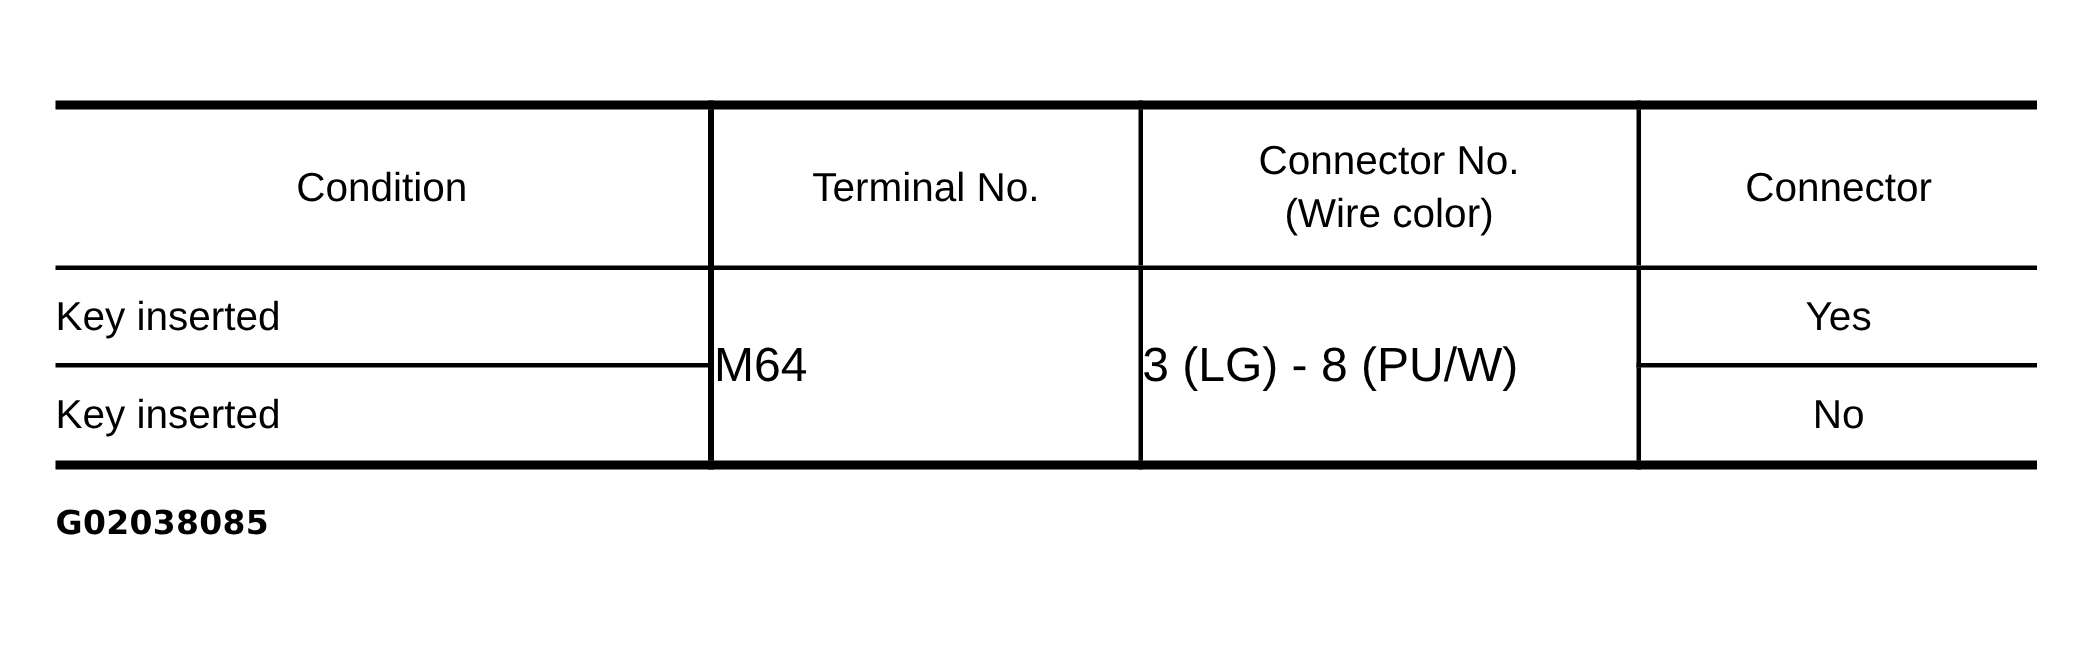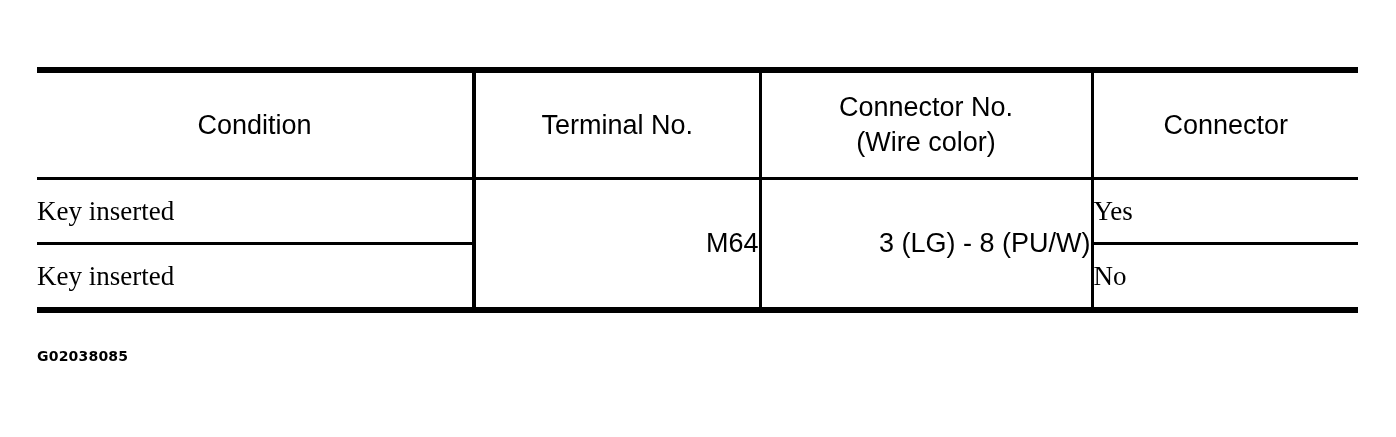--- a/index.html
+++ b/index.html
@@ -51,48 +51,45 @@
   
   .v-div-major { border-left: 4px solid #000; }
   .v-div       { border-left: 3px solid #000; }
 
   
   .cond-cell {
     height: 62px;
     text-align: left;
     padding-left: 28px;
     font-size: 27px;
-    font-family: Liberation Serif, serif;
   }
   .cond-cell.sep { border-bottom: 3px solid #000; }
 
   .merged-cell {
-    text-align: right;
-    font-size: 27px;
+    text-align: left;
+    font-size: 32px;
   }
 
   .cont-cell {
     height: 62px;
-    text-align: left;
+    text-align: center;
     font-size: 27px;
-    font-family: Liberation Serif, serif;
   }
   .cont-cell.sep { border-bottom: 3px solid #000; }
 
   
   #figure-caption {
     position: absolute;
     left: 37px;
     top: 337px;
-    font-size: 14px;
+    font-size: 22px;
     letter-spacing: 0.2px;
     font-family: "DejaVu Sans", sans-serif;
     font-weight: bold;
     color: #000;
-    margin-top: 11px;
   }
 </style>
 </head>
 <body>
 
 <table id="spec-table">
   <colgroup>
     <col style="width:437px">
     <col style="width:286px">
     <col style="width:332px">

